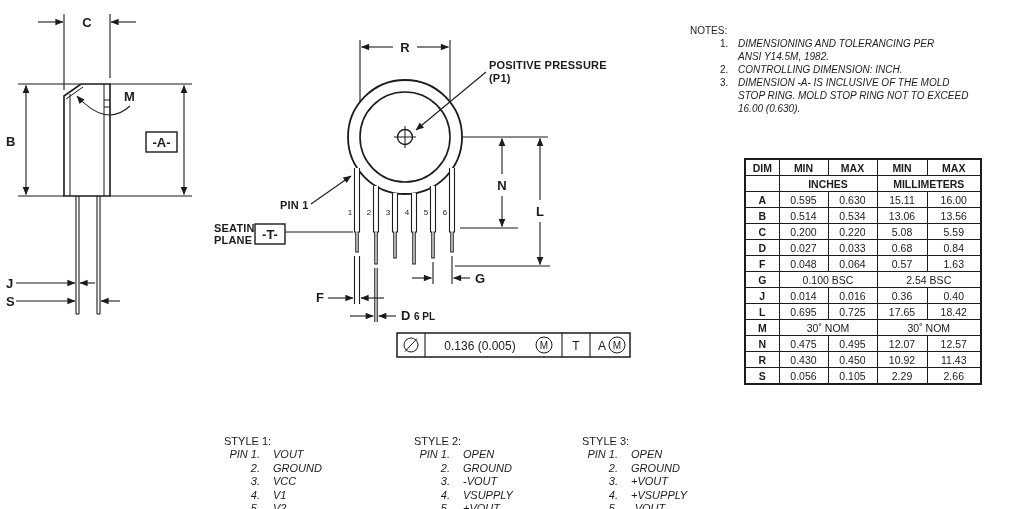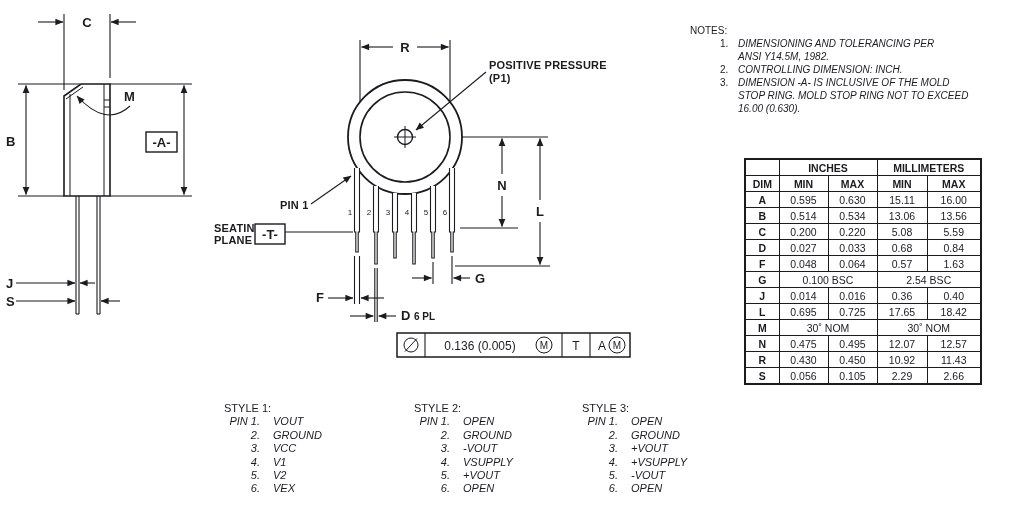--- a/index.html
+++ b/index.html
@@ -21,21 +21,21 @@
   .note-num{flex:0 0 18px;}
   .note-lines{flex:1;font-style:italic;}
   
   #dim-table-wrap{position:absolute;left:744px;top:158px;}
   #dim-table-wrap table{border-collapse:collapse;border:2px solid #1b1b20;}
   #dim-table-wrap th,#dim-table-wrap td{border:1px solid #1b1b20;font-size:10.5px;
        padding:0 3px;height:15px;text-align:center;vertical-align:middle;}
   #dim-table-wrap th{font-weight:bold;}
   
   .style-col{position:absolute;top:402px;font-size:11px;line-height:13.4px;}
-  .style-title{margin-bottom:0;}
+  .style-title{margin-bottom:0;margin-top:33px;}
   .pin-row{display:flex;font-style:italic;}
   .pin-label{width:36px;text-align:right;flex:none;}
   .pin-name{margin-left:13px;}
 </style>
 </head>
 <body>
 
 <div id="canvas">
 
   <svg id="side-view" style="left:0;top:0" width="210" height="330" viewBox="0 0 210 330">
@@ -254,31 +254,31 @@
     <table>
       <colgroup>
           <col style="width:34px">
           <col style="width:49px">
           <col style="width:49px">
           <col style="width:50px">
           <col style="width:54px">
         </colgroup>
       <thead>
         <tr>
-          <th></th>
-          <th colspan="2">INCHES</th>
-          <th colspan="2">MILLIMETERS</th>
-        </tr>
-        <tr>
           <th>DIM</th>
           <th>MIN</th>
           <th>MAX</th>
           <th>MIN</th>
           <th>MAX</th>
         </tr>
+        <tr>
+          <th></th>
+          <th colspan="2">INCHES</th>
+          <th colspan="2">MILLIMETERS</th>
+        </tr>
       </thead>
       <tbody>
         <tr>
           <th>A</th>
           <td>0.595</td>
           <td>0.630</td>
           <td>15.11</td>
           <td>16.00</td>
         </tr>
         <tr>

